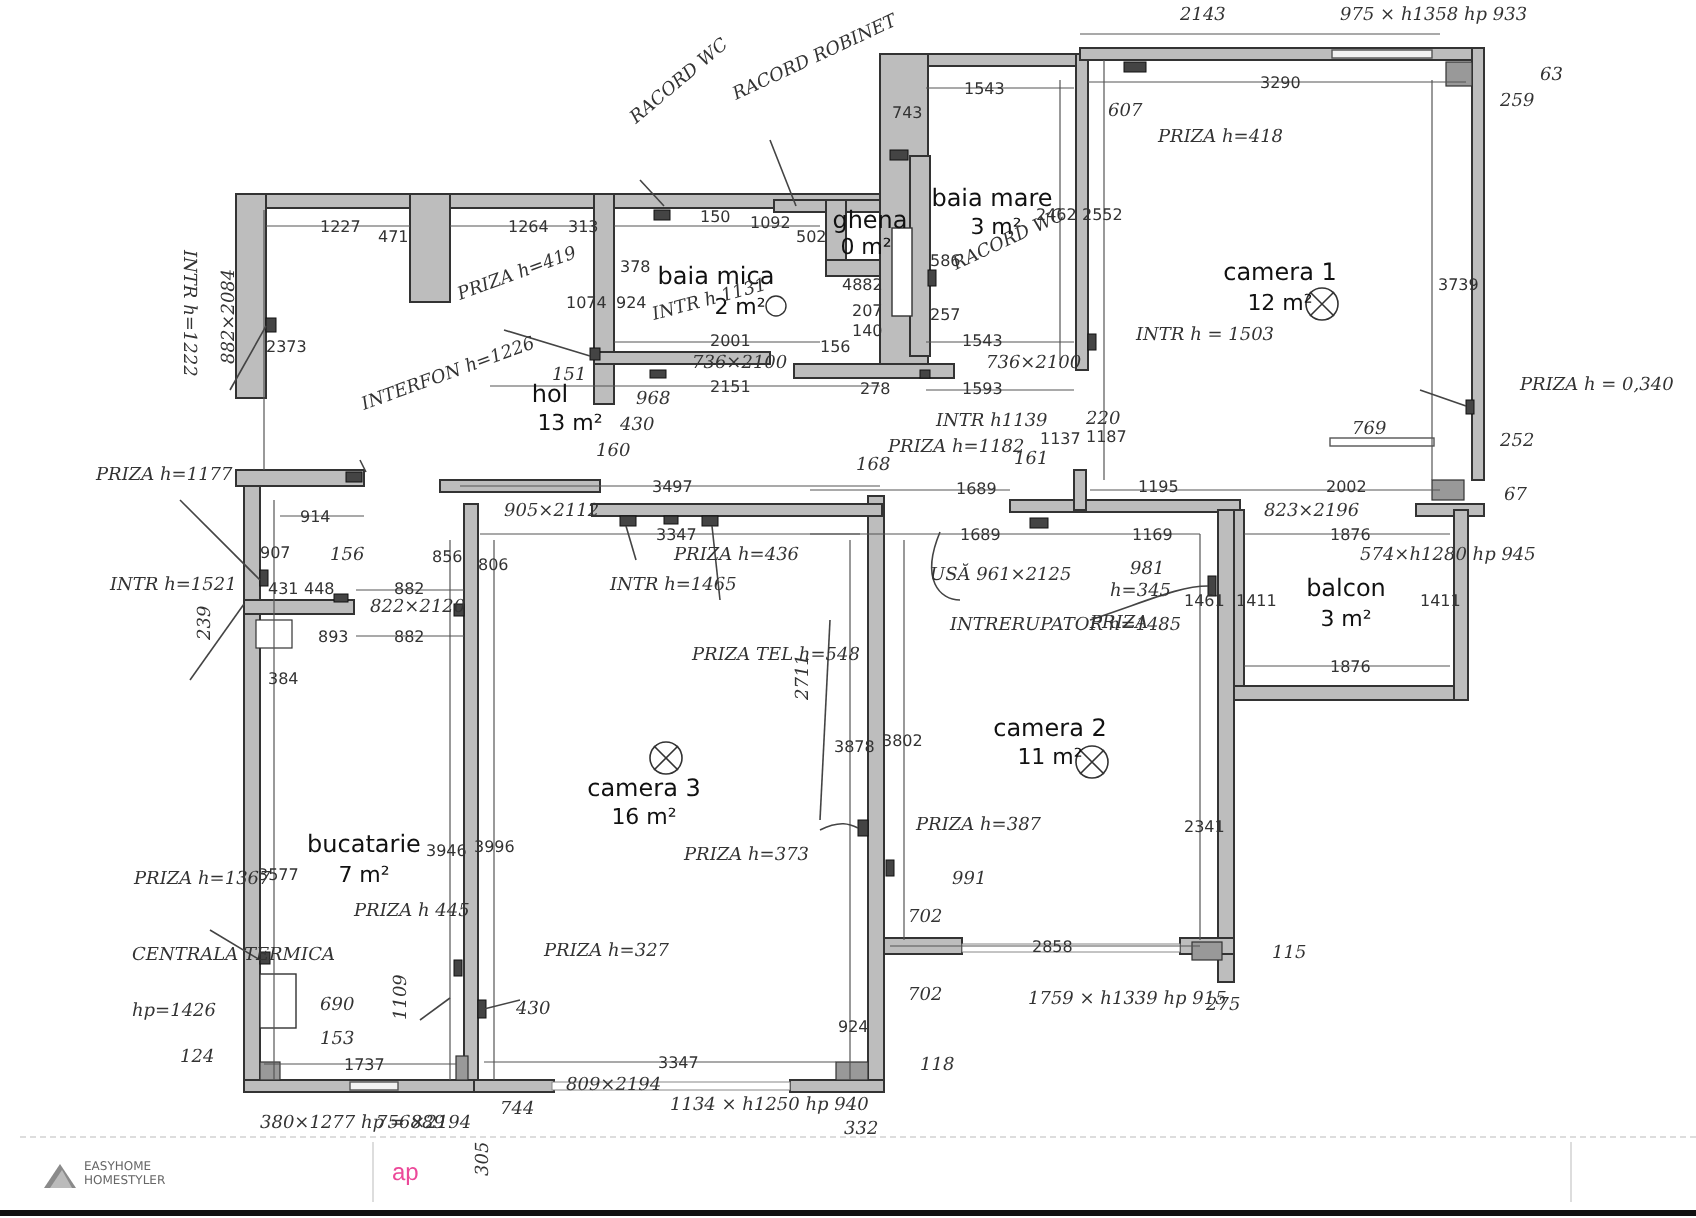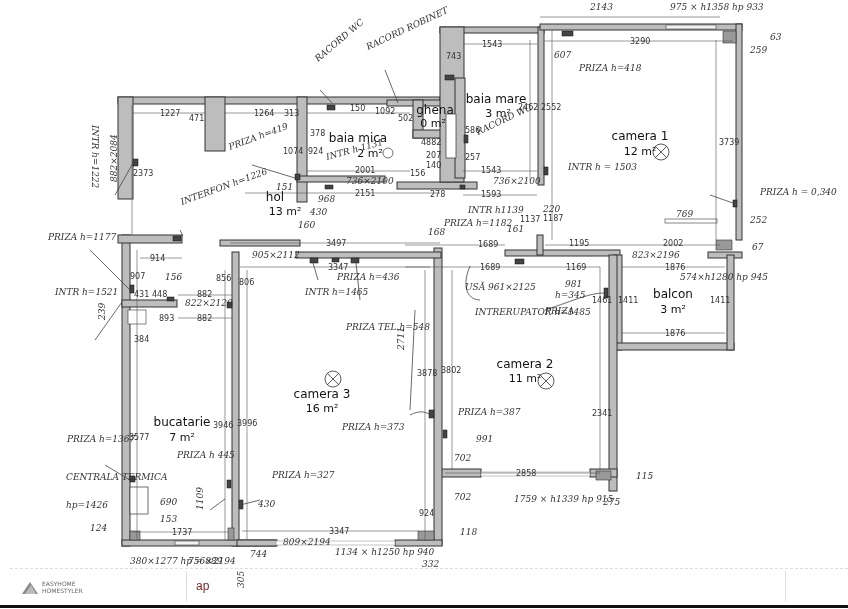--- a/index.html
+++ b/index.html
@@ -12,21 +12,21 @@
   .room { font-family: "DejaVu Sans", sans-serif; font-size: 12px; fill: #111; text-anchor: middle; }
   .area { font-family: "DejaVu Sans", sans-serif; font-size: 11px; fill: #111; text-anchor: middle; }
   .note { font-family: "DejaVu Serif", serif; font-style: italic; font-size: 9px; fill: #333; }
   .socket { fill: #444; stroke: #111; stroke-width: 0.5; }
   .hatch { fill: #999; stroke: #333; stroke-width: 0.6; }
   .window { fill: #f2f2f2; stroke: #555; stroke-width: 0.7; }
   #footer { position: absolute; left: 10px; right: 0; top: 568px; height: 36px; border-top: 1px dashed #ddd; }
   #logo { position: absolute; left: 12px; top: 4px; width: 80px; height: 28px; display: flex; align-items: center; gap: 4px; }
   #logo-mark { width: 16px; height: 14px; }
   #logo-text { font-size: 6px; color: #666; line-height: 7px; font-family: "DejaVu Sans", sans-serif; }
-  #project-name { position: absolute; left: 186px; top: 10px; font-size: 12px; color: #7f1d1d; font-family: "Liberation Sans", sans-serif; }
+  #project-name { position: absolute; left: 186px; top: 10px; font-size: 12px; color: #ec4899; font-family: "Liberation Sans", sans-serif; }
   #sep1 { position: absolute; left: 176px; top: 2px; width: 1px; height: 30px; background: #ddd; }
   #sep2 { position: absolute; left: 775px; top: 2px; width: 1px; height: 30px; background: #ddd; }
   #unit { position: absolute; left: 787px; top: 10px; font-size: 10px; color: #111; font-family: "Liberation Sans", sans-serif; margin-top: 35px; }
   #bottom-rule { position: absolute; left: 0; top: 605px; width: 848px; height: 3px; background: #111; }
 </style>
 </head>
 <body>
 
 <svg id="plan" viewBox="0 0 848 609" xmlns="http://www.w3.org/2000/svg">
 

